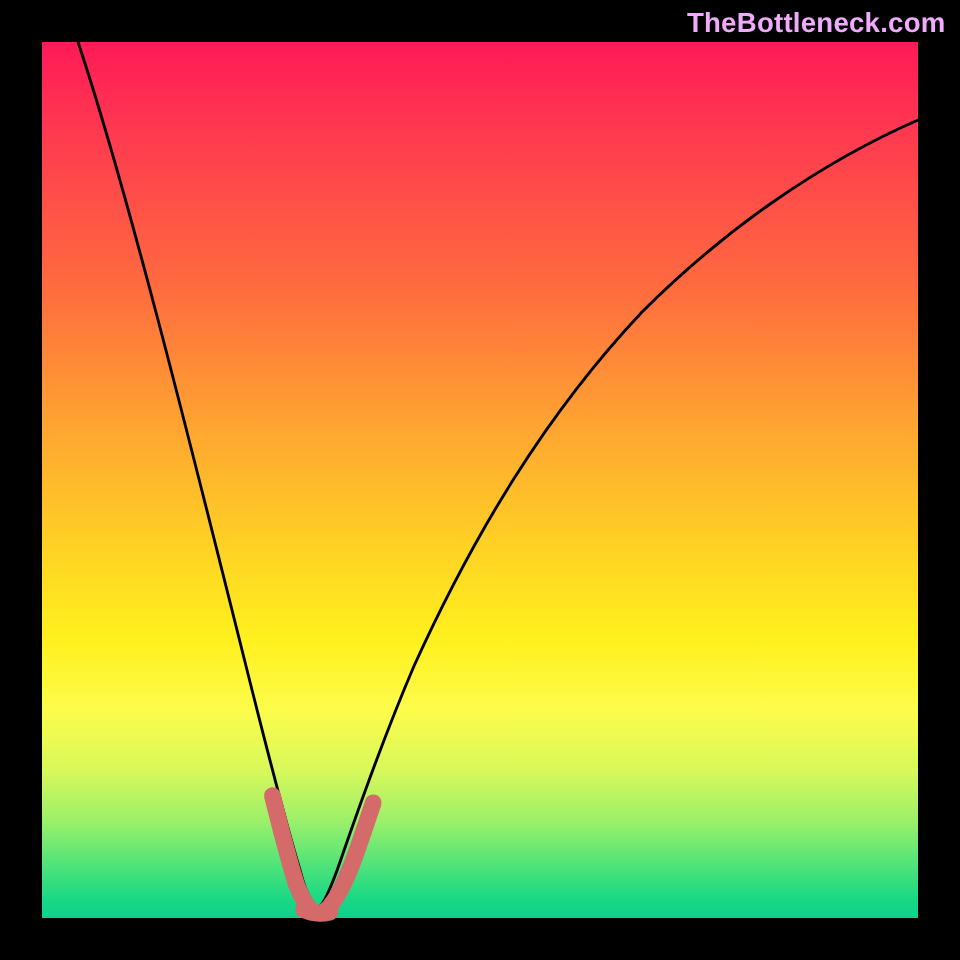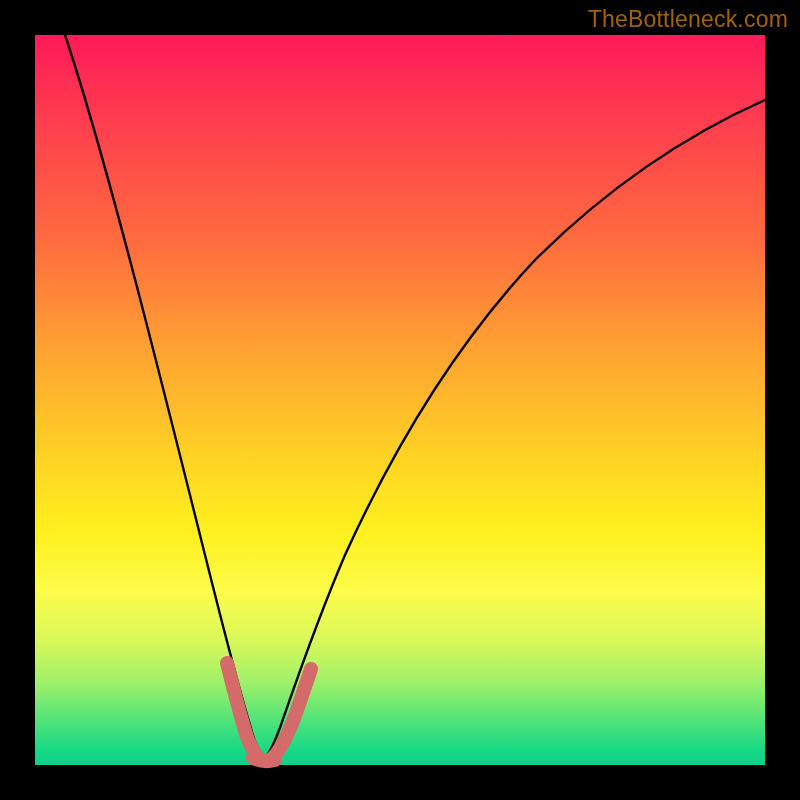--- a/index.html
+++ b/index.html
@@ -38,23 +38,23 @@
       #9af06a 89%,
       #4fe37a 94%,
       #17d885 98%,
       #0fd08b 100%
     );
   }
   .watermark {
     position: absolute;
     top: 6px;
     right: 12px;
-    color: #a16207;
+    color: #f0abfc;
     font-size: 23px;
-    font-weight: 400;
+    font-weight: 700;
     letter-spacing: 0.2px;
     z-index: 5;
   }
   svg.curves {
     position: absolute;
     left: 35px;
     top: 35px;
     width: 730px;
     height: 730px;
     overflow: visible;

